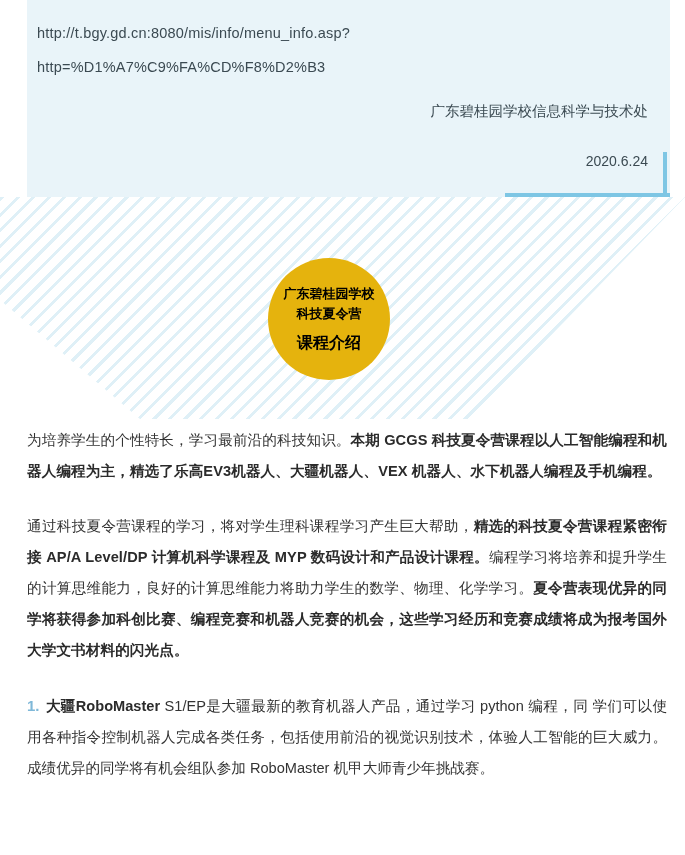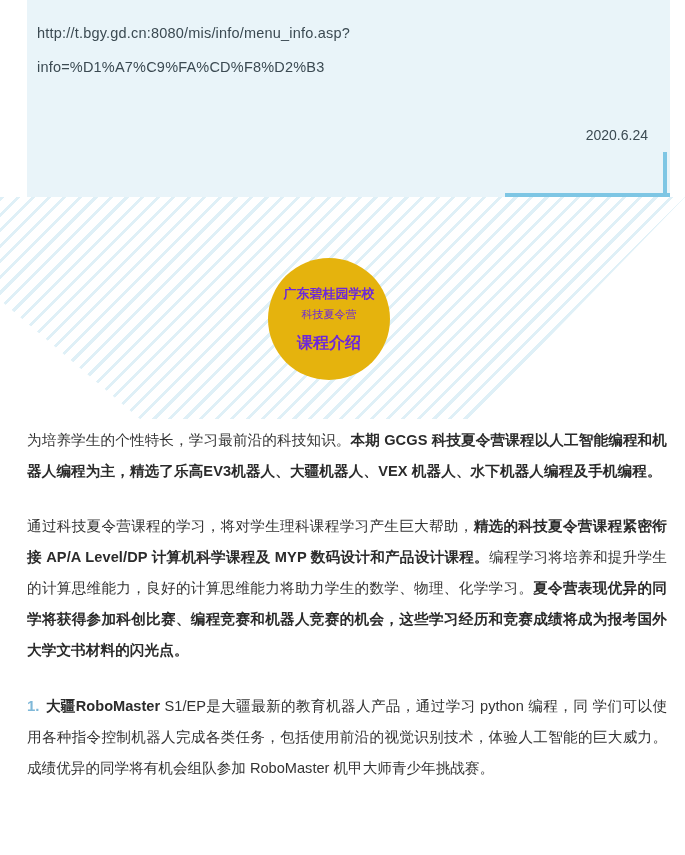--- a/index.html
+++ b/index.html
@@ -89,30 +89,30 @@
     clip-path: polygon(0 0, 0 100%, 100% 100%);
   }
 
   
   .badge {
     position: absolute;
     left: 268px; top: 258px;
     width: 122px; height: 122px;
     border-radius: 50%;
     background: #e5b30d;
-    color: #6d28d9;
+    color: #000000;
     display: flex;
     flex-direction: column;
     align-items: center;
     justify-content: center;
     text-align: center;
     line-height: 20px;
   }
   .badge .b1 { font-size: 13px; font-weight: bold; }
-  .badge .b2 { font-size: 11px; font-weight: normal; }
+  .badge .b2 { font-size: 13px; font-weight: bold; }
   .badge .b3 { font-size: 16px; font-weight: bold; margin-top: 10px; font-family: Liberation Mono, monospace; }
 
   
   .body {
     position: absolute;
     left: 27px; top: 425px;
     width: 640px;
   }
   p.para {
     margin: 0 0 24px 0;
@@ -141,23 +141,24 @@
   .numbered b { font-weight: bold; color: #2b2b2b; }
 </style>
 </head>
 <body>
 
 <div id="page">
 
   <div class="top-card">
     <div class="top-card-inner">
       <div class="url-line">http://t.bgy.gd.cn:8080/mis/info/menu_info.asp?</div>
-      <div class="url-line">info=%D1%A7%C9%FA%CD%F8%D2%B3</div>
+      <div class="url-line">http=%D1%A7%C9%FA%CD%F8%D2%B3</div>
     </div>
     <div class="sig">
+      <div>广东碧桂园学校信息科学与技术处</div>
       <div class="date">2020.6.24</div>
     </div>
     <div class="card-corner-v"></div>
   </div>
   <div class="card-corner-h"></div>
 
   <div class="stripes"></div>
   <div class="stripes-mask-right"></div>
   <div class="stripes-mask-left"></div>
 

